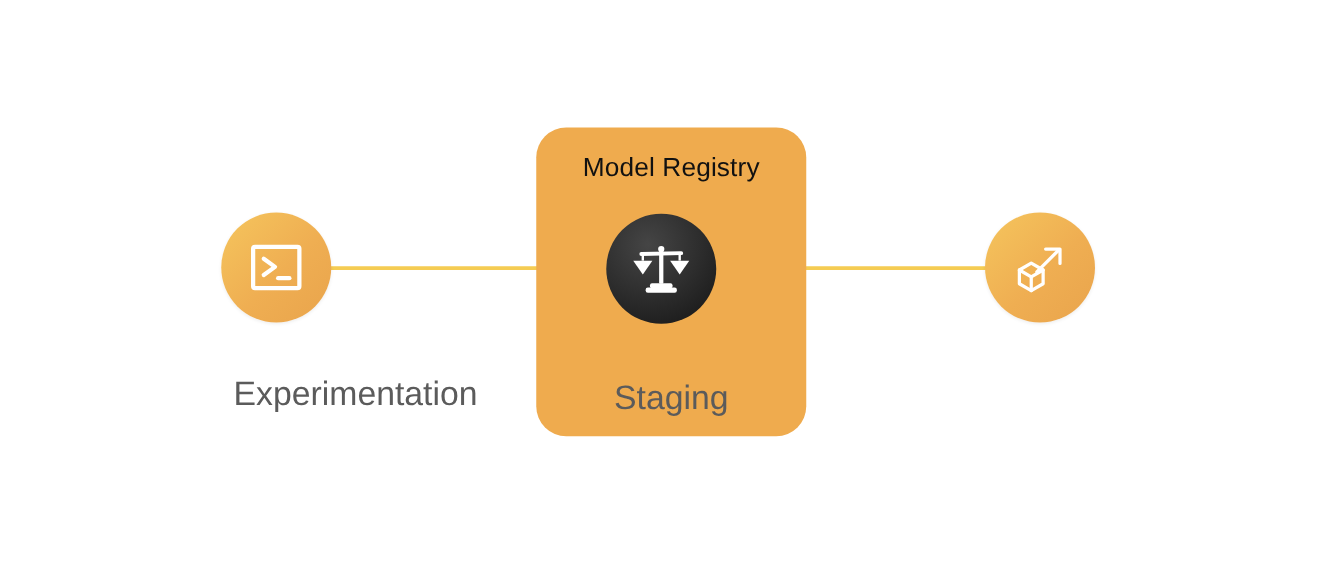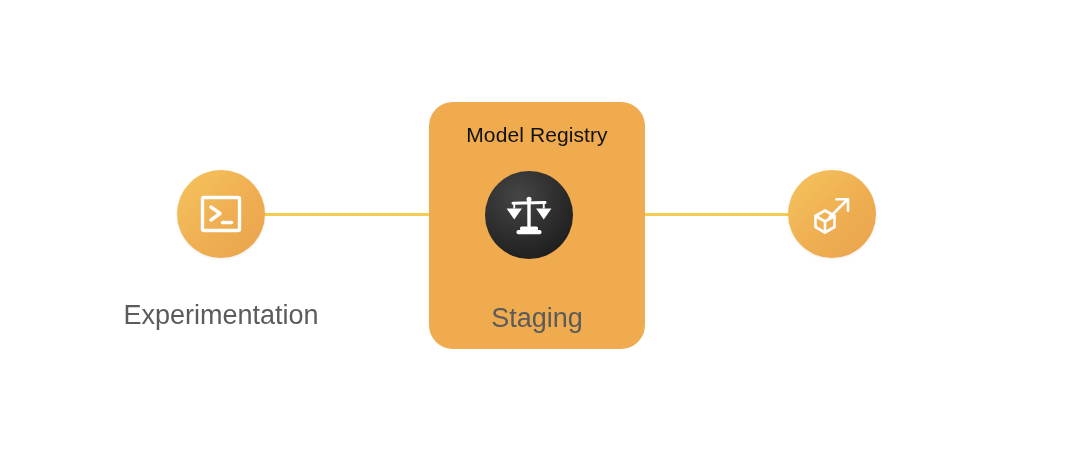--- a/index.html
+++ b/index.html
@@ -82,21 +82,21 @@
     left: 485px;
     top: 171px;
     background: radial-gradient(circle at 38% 28%, #454545 0%, #2e2e2e 48%, #141414 100%);
   }
 
   .node svg { display: block; }
 
   
   .stage-label {
     position: absolute;
-    text-align: center;
+    text-align: right;
     font-size: 27px;
     color: #5b5b5b;
     white-space: nowrap;
     z-index: 2;
   }
   #label-experimentation { left: 60px;  top: 300px; width: 322px; }
   #label-production      { left: 700px; top: 300px; width: 264px; }
 </style>
 </head>
 <body>

